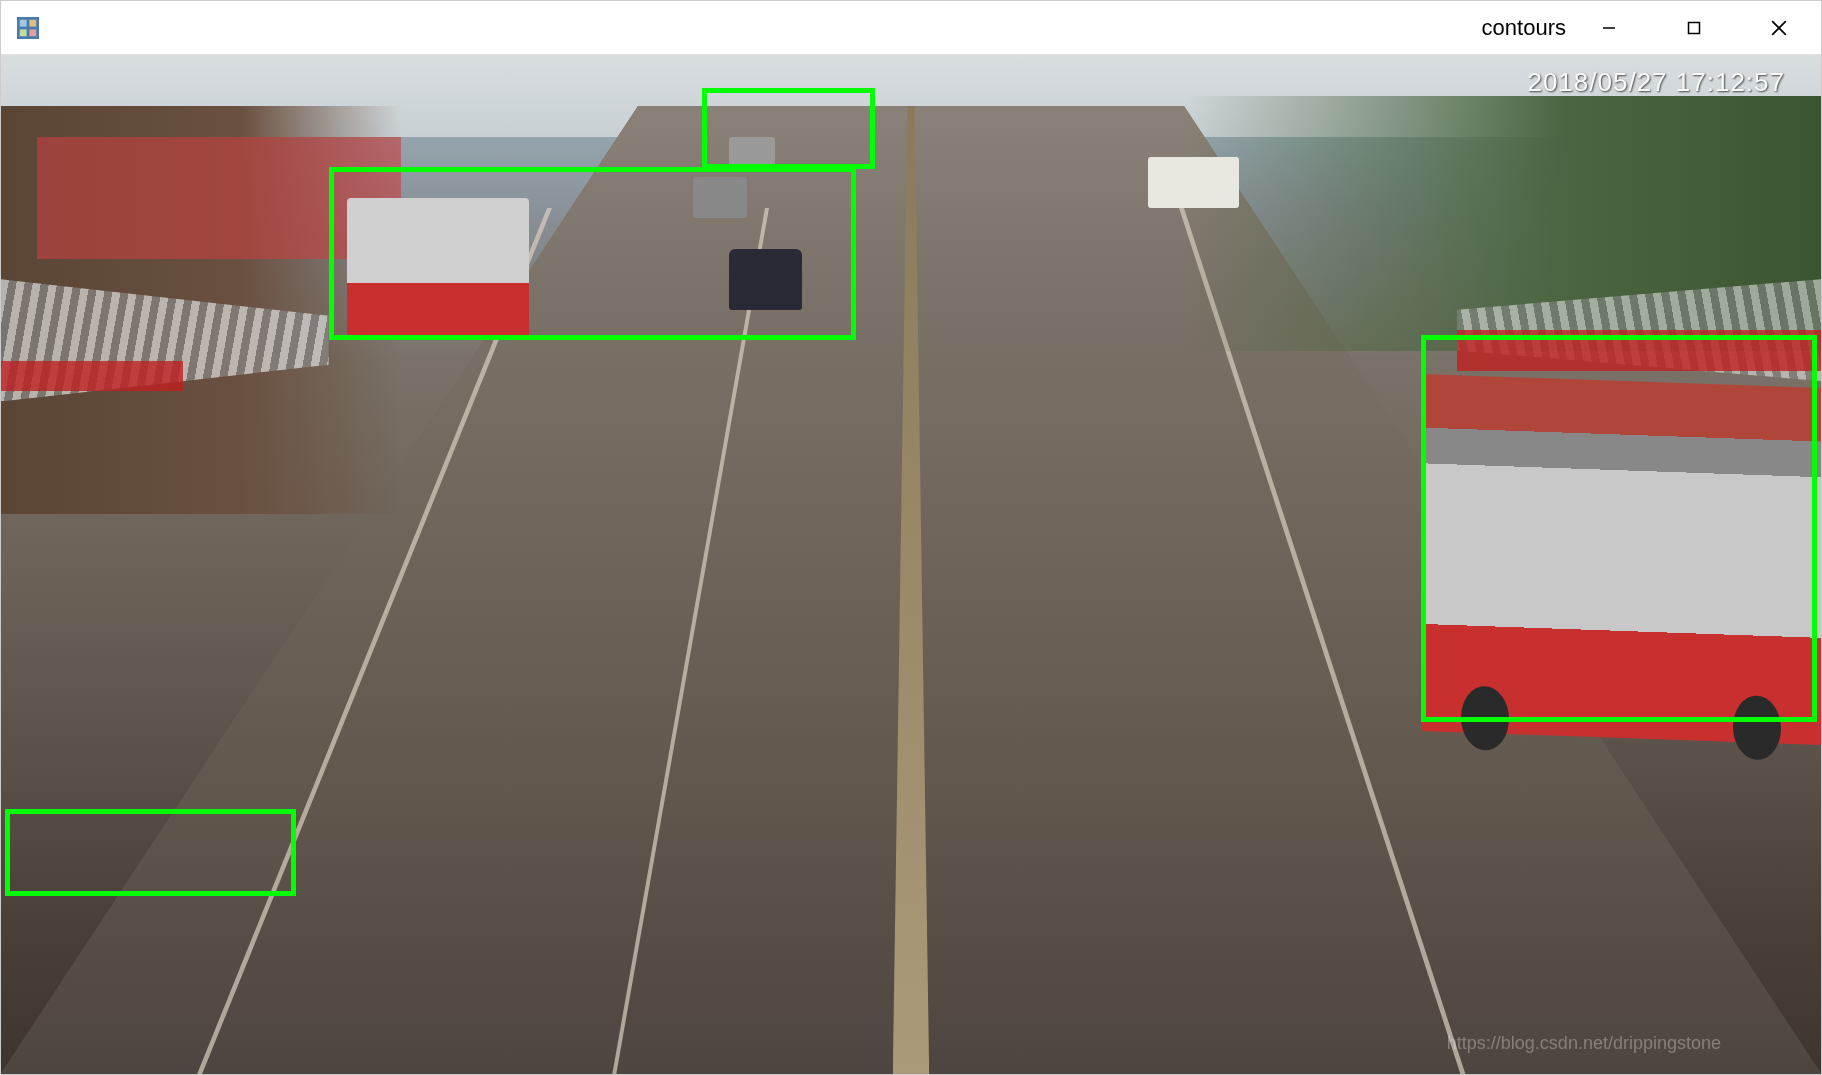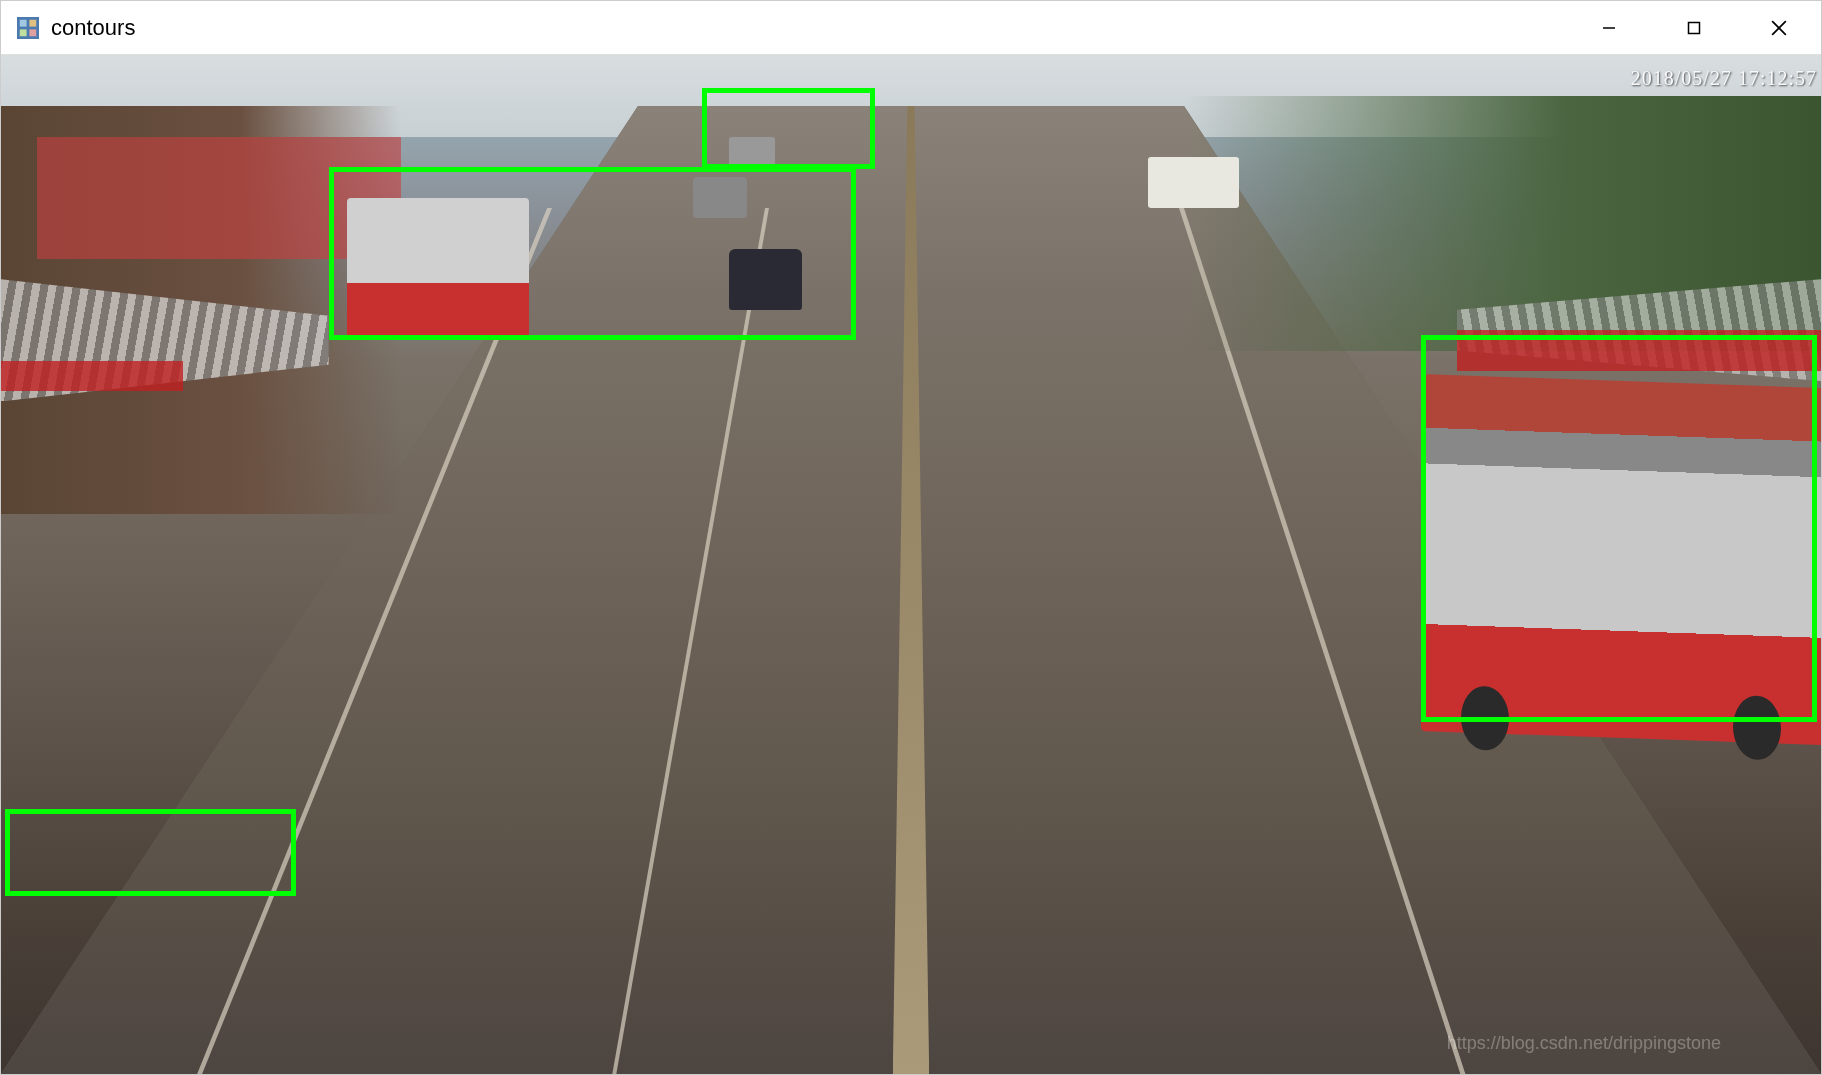--- a/index.html
+++ b/index.html
@@ -26,20 +26,21 @@
     }
     
     .titlebar {
       height: 54px;
       background: #ffffff;
       display: flex;
       align-items: center;
       padding-left: 16px;
       border-bottom: 1px solid #e0e0e0;
       user-select: none;
+      text-align: right;
     }
     
     .window-icon {
       width: 22px;
       height: 22px;
       margin-right: 12px;
       display: flex;
       align-items: center;
       justify-content: center;
     }
@@ -330,24 +331,24 @@
     .contour-box {
       position: absolute;
       border: 5px solid #00ff00;
       background: transparent;
     }
     
     
     .timestamp {
       position: absolute;
       top: 12px;
-      right: 4px;
+      right: 36px;
       color: #fff;
-      font-family: Liberation Serif, serif;
-      font-size: 20px;
+      font-family: Liberation Sans, sans-serif;
+      font-size: 26px;
       text-shadow: 1px 1px 2px rgba(0,0,0,0.8);
       letter-spacing: 1px;
       opacity: 0.85;
     }
     
     .overlay-text-tl {
       position: absolute;
       top: 12px;
       left: 18px;
       color: #fff;

